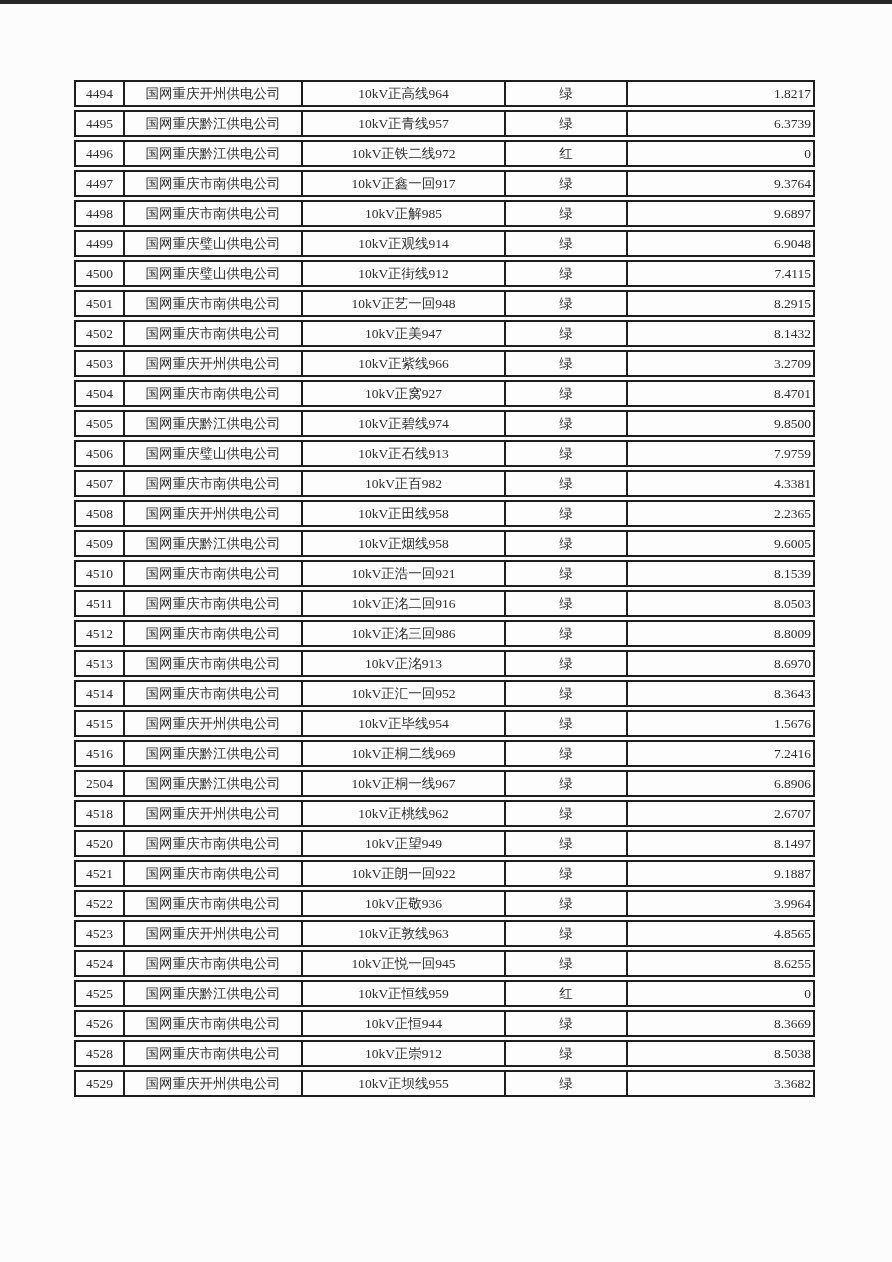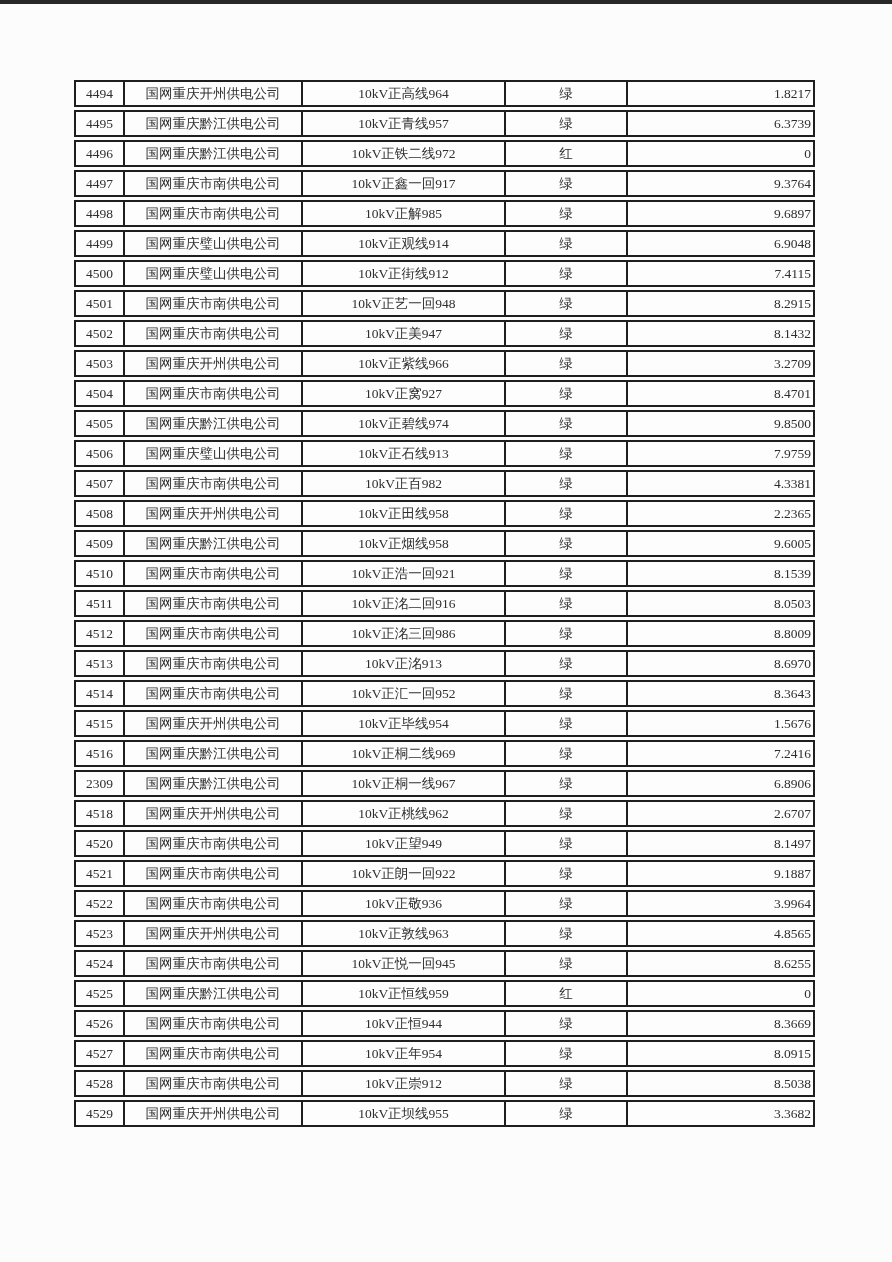--- a/index.html
+++ b/index.html
@@ -218,21 +218,21 @@
         <td>1.5676</td>
       </tr>
       <tr>
         <td>4516</td>
         <td>国网重庆黔江供电公司</td>
         <td>10kV正桐二线969</td>
         <td>绿</td>
         <td>7.2416</td>
       </tr>
       <tr>
-        <td>2309</td>
+        <td>2504</td>
         <td>国网重庆黔江供电公司</td>
         <td>10kV正桐一线967</td>
         <td>绿</td>
         <td>6.8906</td>
       </tr>
       <tr>
         <td>4518</td>
         <td>国网重庆开州供电公司</td>
         <td>10kV正桃线962</td>
         <td>绿</td>
@@ -279,27 +279,20 @@
         <td>10kV正恒线959</td>
         <td>红</td>
         <td>0</td>
       </tr>
       <tr>
         <td>4526</td>
         <td>国网重庆市南供电公司</td>
         <td>10kV正恒944</td>
         <td>绿</td>
         <td>8.3669</td>
-      </tr>
-      <tr>
-        <td>4527</td>
-        <td>国网重庆市南供电公司</td>
-        <td>10kV正年954</td>
-        <td>绿</td>
-        <td>8.0915</td>
       </tr>
       <tr>
         <td>4528</td>
         <td>国网重庆市南供电公司</td>
         <td>10kV正崇912</td>
         <td>绿</td>
         <td>8.5038</td>
       </tr>
       <tr>
         <td>4529</td>

